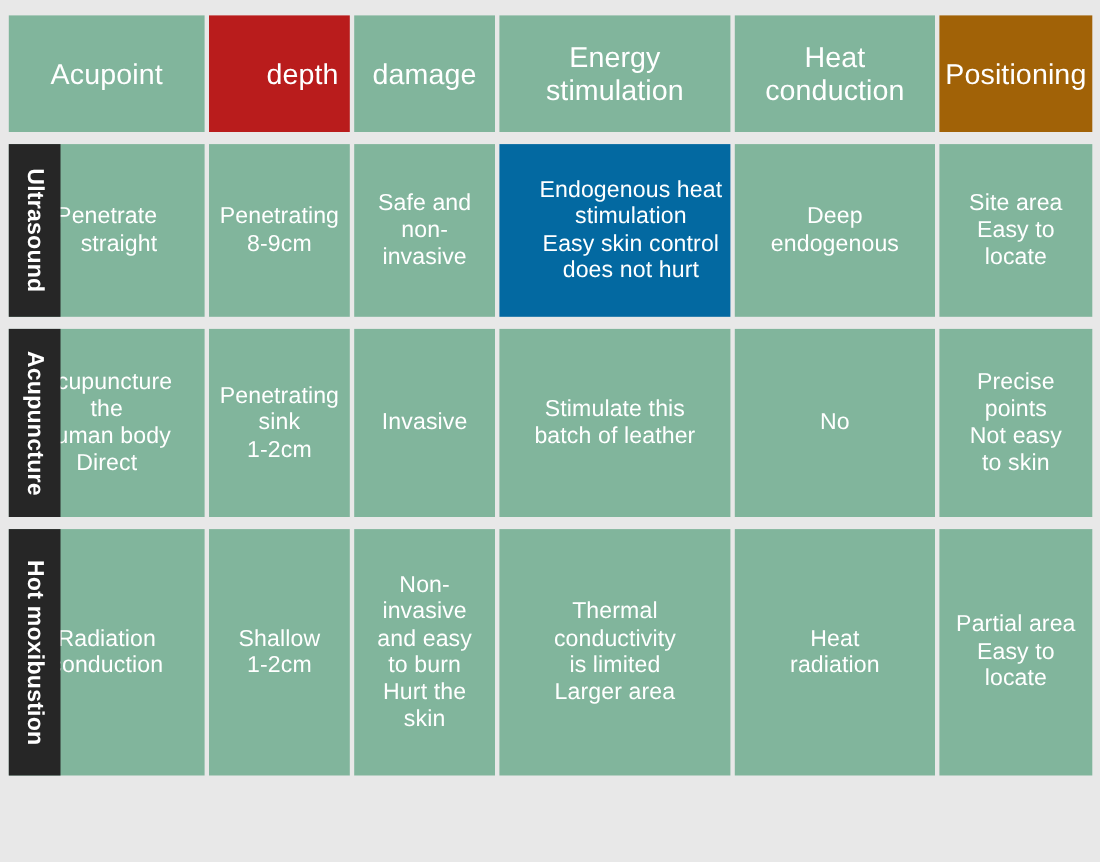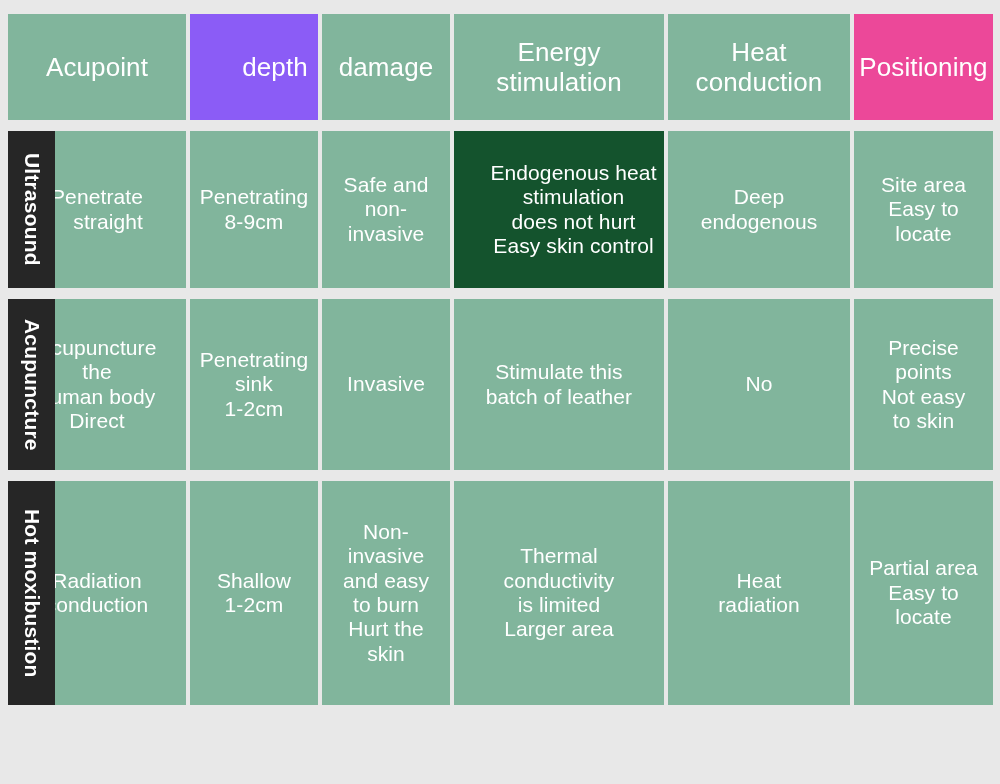--- a/index.html
+++ b/index.html
@@ -100,21 +100,21 @@
 
 <div id="comparison-table">
 
   <div class="table-row header-row">
     <div class="cell col-0" style="background: rgb(129, 181, 156); color: rgb(255, 255, 255);">
       <span class="cell-lines">
           <span>Acupoint</span>
         </span>
     </div>
     <div class="col-gap"></div>
-    <div class="cell col-1" style="background: #8b5cf6; color: rgb(255, 255, 255); padding-left: 45px;">
+    <div class="cell col-1" style="background: #b91c1c; color: rgb(255, 255, 255); padding-left: 45px;">
       <span class="cell-lines">
           <span>depth</span>
         </span>
     </div>
     <div class="col-gap"></div>
     <div class="cell col-2" style="background: rgb(129, 181, 156); color: rgb(255, 255, 255);">
       <span class="cell-lines">
           <span>damage</span>
         </span>
     </div>
@@ -126,21 +126,21 @@
         </span>
     </div>
     <div class="col-gap"></div>
     <div class="cell col-4" style="background: rgb(129, 181, 156); color: rgb(255, 255, 255);">
       <span class="cell-lines">
           <span>Heat</span>
           <span>conduction</span>
         </span>
     </div>
     <div class="col-gap"></div>
-    <div class="cell col-5" style="background: #ec4899; color: rgb(255, 255, 255);">
+    <div class="cell col-5" style="background: #a16207; color: rgb(255, 255, 255);">
       <span class="cell-lines">
           <span>Positioning</span>
         </span>
     </div>
   </div>
 
   <div class="row-gap"></div>
 
   <div class="table-row body-row row-1">
     <div class="rowlabel" style="background: rgb(38, 38, 38); color: rgb(255, 255, 255);">
@@ -161,26 +161,26 @@
     </div>
     <div class="col-gap"></div>
     <div class="cell col-2" style="background: rgb(129, 181, 156); color: rgb(255, 255, 255);">
       <span class="cell-lines">
           <span>Safe and</span>
           <span>non-</span>
           <span>invasive</span>
         </span>
     </div>
     <div class="col-gap"></div>
-    <div class="cell col-3" style="background: #14532d; color: rgb(255, 255, 255); padding-left: 32px;">
+    <div class="cell col-3" style="background: #0369a1; color: rgb(255, 255, 255); padding-left: 32px;">
       <span class="cell-lines">
           <span>Endogenous heat</span>
           <span>stimulation</span>
+          <span>Easy skin control</span>
           <span>does not hurt</span>
-          <span>Easy skin control</span>
         </span>
     </div>
     <div class="col-gap"></div>
     <div class="cell col-4" style="background: rgb(129, 181, 156); color: rgb(255, 255, 255);">
       <span class="cell-lines">
           <span>Deep</span>
           <span>endogenous</span>
         </span>
     </div>
     <div class="col-gap"></div>

